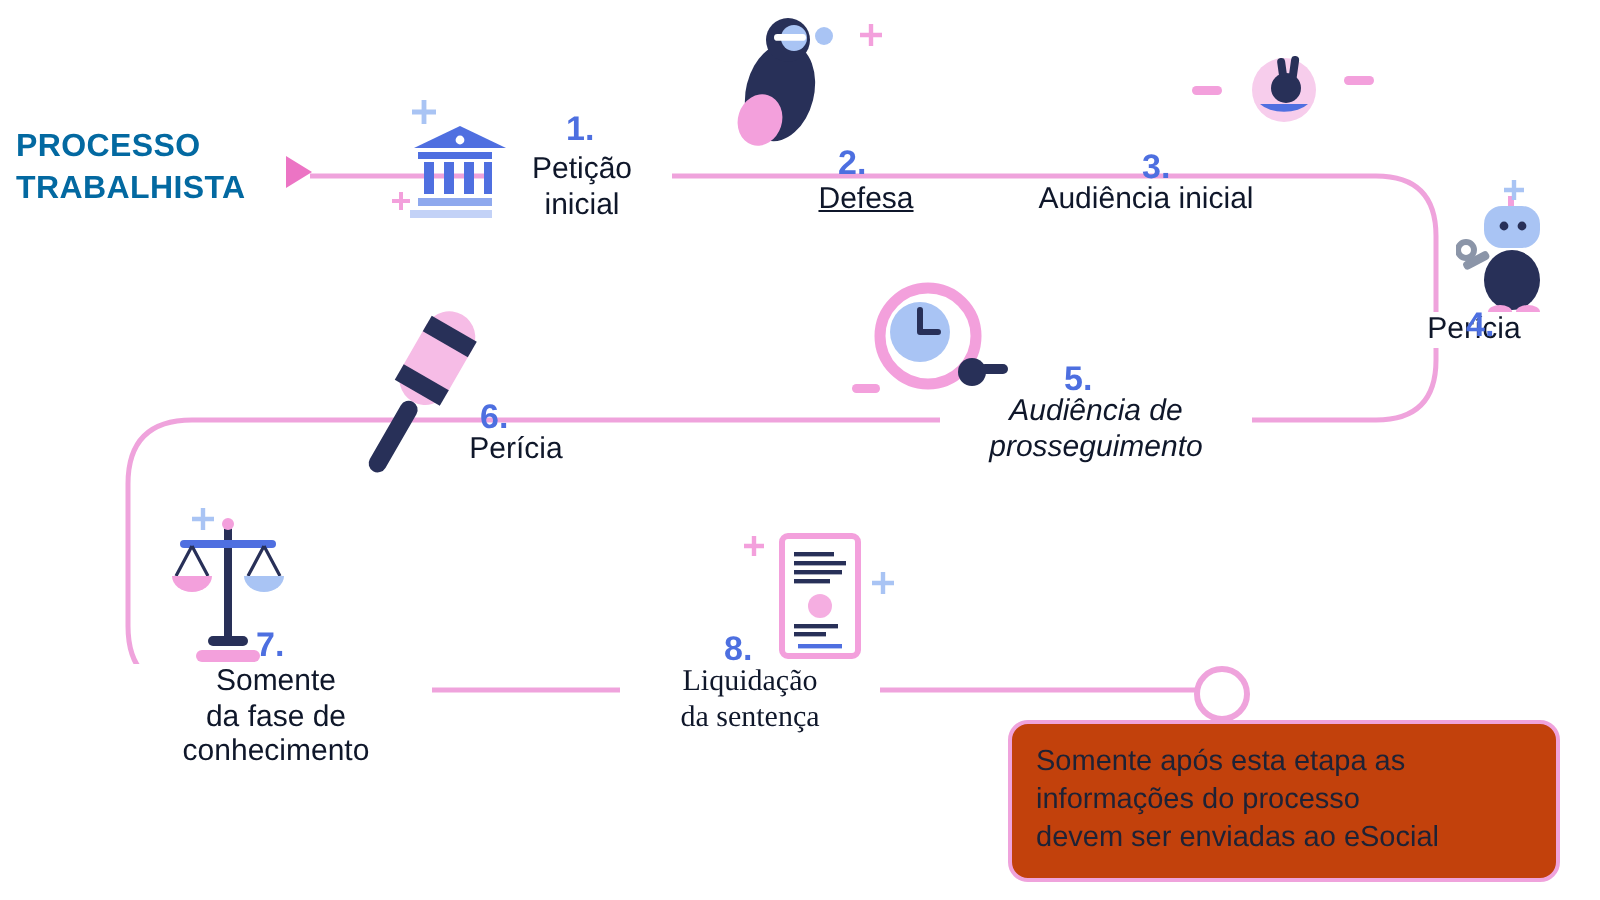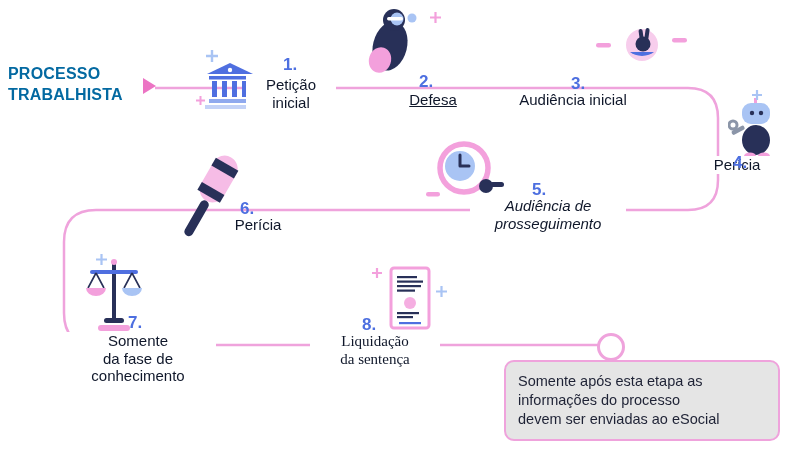--- a/index.html
+++ b/index.html
@@ -39,21 +39,21 @@
   #icon-6{left:176px;top:146px;}  #num-6{left:240px;top:199px;} #lbl-6{left:209px;top:216px;width:92px;}
   #icon-7{left:80px;top:256px;}   #num-7{left:128px;top:313px;} #lbl-7{left:60px;top:332px;width:150px;}
   #icon-8{left:384px;top:266px;}  #num-8{left:362px;top:315px;} #lbl-8{left:310px;top:333px;width:124px;font-family:Liberation Serif, serif;}
 
   #connector-circle{
     left:597px;top:333px;width:22px;height:22px;z-index:3;
     border:3px solid #efa3dc;border-radius:50%;background:#fff;
   }
   #callout{
     left:504px;top:360px;width:248px;z-index:2;
-    border:2px solid #efa3dc;border-radius:10px;background:#e5e5e5;
+    border:2px solid #efa3dc;border-radius:10px;background:#c2410c;
     padding:10px 12px;
     font-size:14.5px;line-height:1.32;color:#1e2235;white-space:pre-line;
   }
   .sparkle{position:absolute;z-index:2;}
 </style>
 </head>
 <body>
 
 <svg id="flow-line" width="800" height="450" viewBox="0 0 800 450">
   <path d="M155 88 H688 Q718 88 718 118 V180 Q718 210 688 210 H96 Q64 210 64 242 V313 Q64 345 96 345 H598" fill="none" stroke="#efa3dc" stroke-width="2.5"></path>

